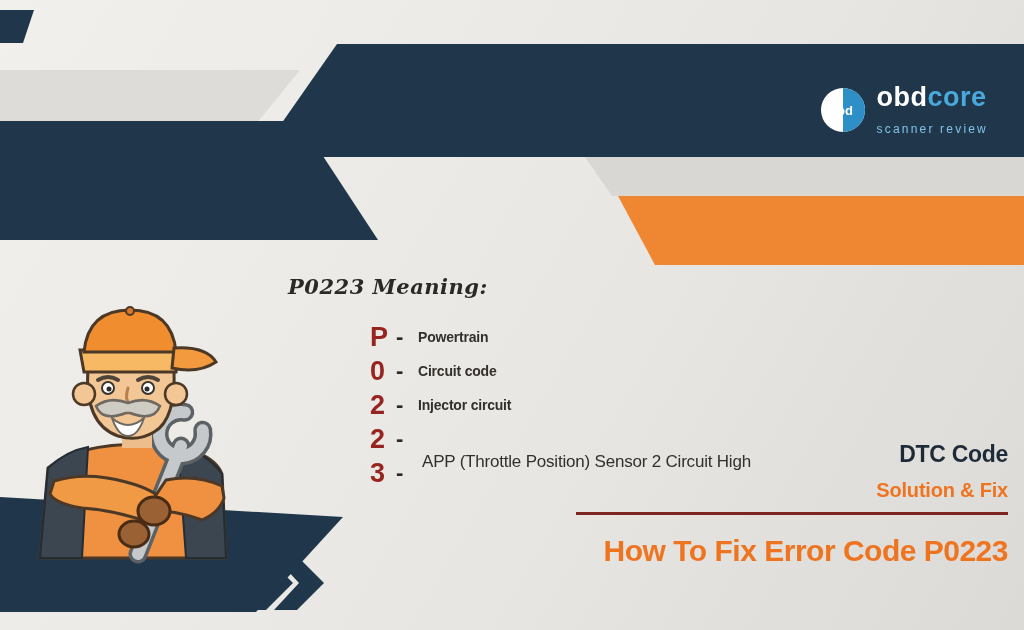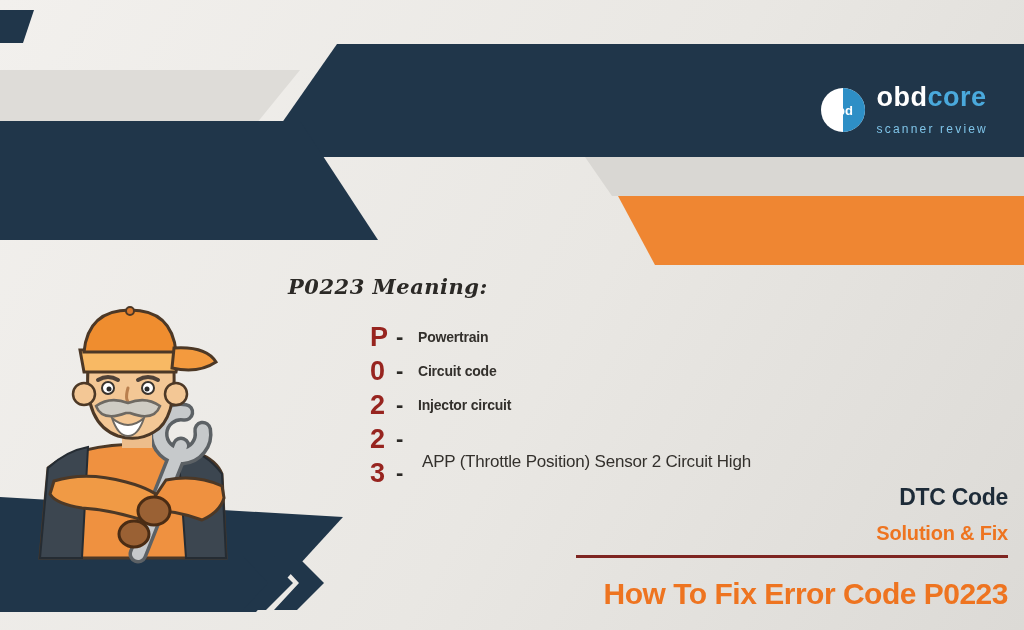--- a/index.html
+++ b/index.html
@@ -30,21 +30,21 @@
   .row{display:flex;align-items:center;height:34px;}
   .row .letter{width:26px;font-size:27px;font-weight:bold;color:#97241f;line-height:34px;}
   .row .dash{width:22px;font-size:22px;font-weight:bold;color:#2b2926;}
   .row .rtext{font-size:14px;font-weight:bold;color:#33302c;letter-spacing:-0.2px;}
   .combined-text{
     position:absolute;left:422px;top:452px;z-index:4;
     font-size:17px;font-weight:normal;color:#33302c;letter-spacing:-0.2px;white-space:nowrap;
   }
 
   
-  .footer{position:absolute;right:16px;top:484px;width:520px;text-align:right;z-index:4;}
+  .footer{position:absolute;right:16px;top:441px;width:520px;text-align:right;z-index:4;}
   .dtc-label{font-size:23px;font-weight:bold;color:#1d2b38;letter-spacing:-0.3px;}
   .solution-label{font-size:20px;font-weight:bold;color:#ee7420;margin-top:11px;letter-spacing:-0.2px;}
   .redline{height:3px;background:#7e2521;margin-top:10px;margin-left:88px;}
   .headline{font-size:30px;font-weight:bold;color:#ee7420;margin-top:19px;letter-spacing:-0.5px;white-space:nowrap;}
 </style>
 </head>
 <body>
 
 <div class="canvas">
 

